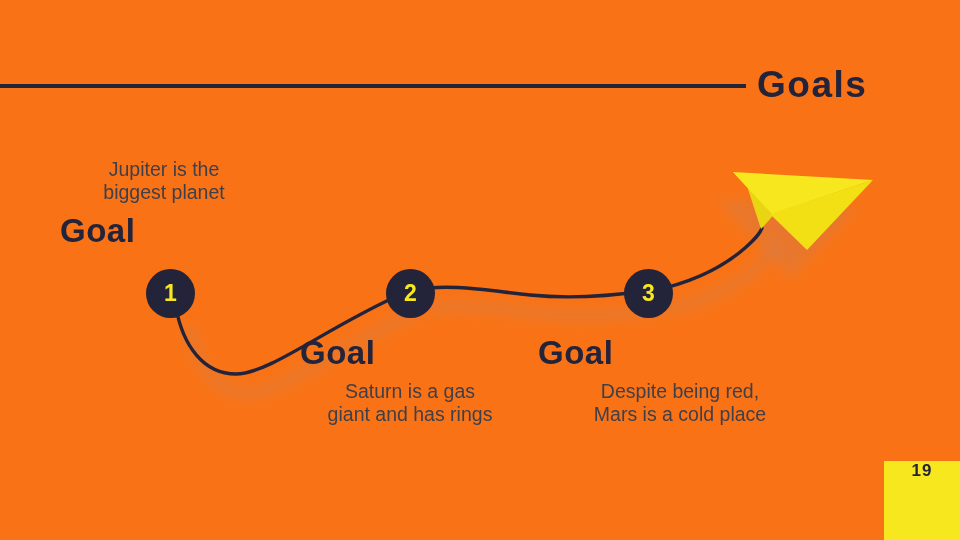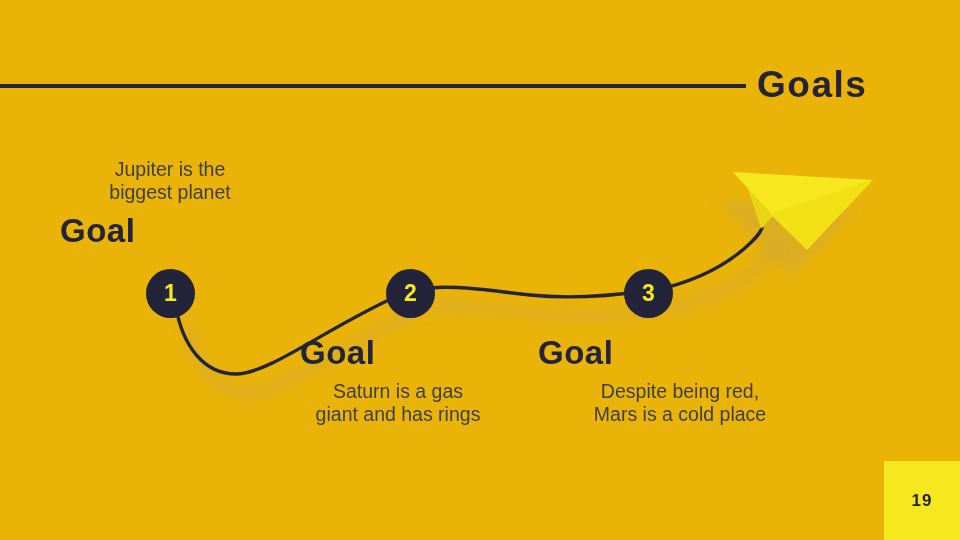--- a/index.html
+++ b/index.html
@@ -7,21 +7,21 @@
     --yellow:#f7e71f;
     --yellow-dark:#e9d513;
     --yellow-mid:#f2e015;
     --text:#3f3f49;
   }
   *{margin:0;padding:0;box-sizing:border-box;}
   html,body{background:#e9e9e9;}
   .slide{
     position:relative;
     width:960px;height:540px;
-    background:#eab308;
+    background:#f97316;
     overflow:hidden;
     font-family:"Liberation Sans", sans-serif;
   }
   .title-rule{
     position:absolute;left:0;top:84px;width:746px;height:4px;
     background:var(--navy);
   }
   .slide-title{
     position:absolute;left:757px;top:64px;width:200px;
     font-size:37px;font-weight:800;letter-spacing:1.5px;
@@ -49,30 +49,30 @@
   .goal-heading{
     position:absolute;width:220px;
     font-size:33px;font-weight:800;letter-spacing:.5px;
     color:var(--navy);
   }
   .goal-desc{
     position:absolute;width:240px;text-align:center;
     font-size:19.5px;line-height:23px;color:var(--text);
     white-space:pre-line;
   }
-  .g1-desc{left:50px;top:158px;}
+  .g1-desc{left:44px;top:158px;}
   .g1-heading{left:60px;top:212px;}
   .g2-heading{left:300px;top:334px;}
-  .g2-desc{left:278px;top:380px;}
+  .g2-desc{left:290px;top:380px;}
   .g3-heading{left:538px;top:334px;}
   .g3-desc{left:560px;top:380px;}
   .page-badge{
     position:absolute;left:884px;top:461px;width:76px;height:79px;
     background:var(--yellow);
-    display:flex;align-items:center;justify-content:center;
+    display:flex;align-items:flex-start;justify-content:center;
     color:var(--navy);font-size:17px;font-weight:700;letter-spacing:1px;
   }
 </style>
 </head>
 <body>
 
 <div class="slide">
 
   <div class="title-rule"></div>
   <h1 class="slide-title">Goals</h1>

